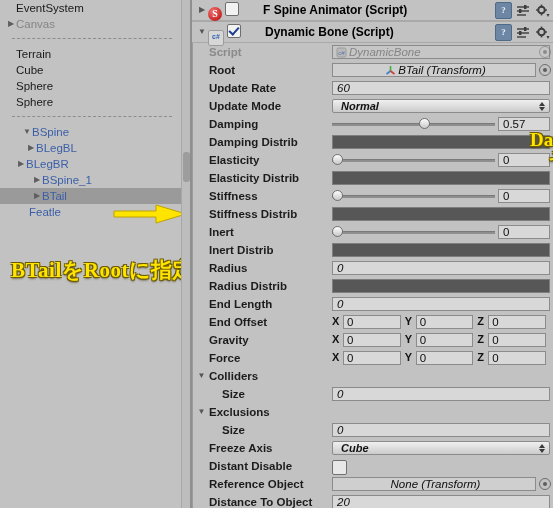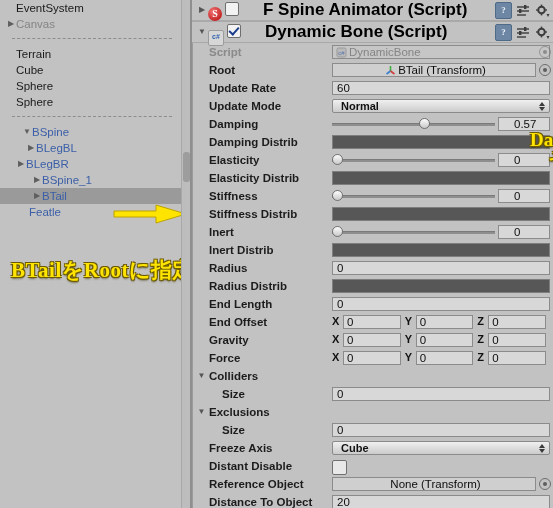--- a/index.html
+++ b/index.html
@@ -104,21 +104,21 @@
   }
   .chk{
     display:inline-block;width:12px;height:12px;vertical-align:-2px;
     background:#f2f2f2;border:1px solid #6e6e6e;border-radius:2px;
     margin-right:4px;position:relative;
   }
   .chk.on::after{
     content:"";position:absolute;left:3px;top:0px;width:4px;height:8px;
     border:solid #1b3c8c;border-width:0 2px 2px 0;transform:rotate(42deg);
   }
-  .ch-title{font-weight:bold;font-size:17px;vertical-align:top;padding-left:20px;}
+  .ch-title{font-weight:bold;font-size:12px;vertical-align:top;padding-left:20px;}
   .ch-tools{
     position:absolute;right:3px;top:2px;display:flex;gap:4px;align-items:center;
   }
   .tool{width:15px;height:15px;position:relative;}
   .t-help{
     background:#7a90ab;border:1px solid #5d7siemens;border:1px solid #5d7a96;border-radius:2px;
     color:#eaf2f8;font-size:9px;font-weight:bold;text-align:center;line-height:13px;
     font-family:"Liberation Serif",serif;
   }
 
@@ -129,21 +129,21 @@
   .plabel{
     position:absolute;left:17px;top:0;font-weight:bold;font-size:11.5px;color:#1c1c1c;
   }
   .plabel.indent{left:30px;}
   .plabel.dim{color:#8a8a8a;font-weight:bold;}
   .pfold{
     position:absolute;left:4px;top:0;width:11px;text-align:center;
     color:#555;font-size:8px;
   }
   .field{
-    position:absolute;left:140px;right:3px;top:2px;height:14px;
+    position:absolute;left:140px;right:3px;top:2px;height:14px;font-style:italic;
   }
   .field.withpick{right:17px;text-align:center;}
   .txtfield{
     position:absolute;inset:0;
     background:#d8d8d8;border:1px solid #8b8b8b;
     font-size:11.5px;line-height:13px;padding-left:4px;
     color:#0d0d0d;box-sizing:border-box;overflow:hidden;
   }
   .objfield{
     position:absolute;inset:0;
@@ -192,21 +192,21 @@
     background:#8e8e8e;border-top:1px solid #7a7a7a;
   }
   .sknob{
     position:absolute;top:1px;width:11px;height:11px;border-radius:50%;
     background:linear-gradient(#fdfdfd,#c9c9c9);border:1px solid #707070;
     box-sizing:border-box;
   }
   .svalue{
     position:absolute;right:3px;top:2px;width:52px;height:14px;
     background:#d8d8d8;border:1px solid #8b8b8b;box-sizing:border-box;
-    font-size:11.5px;line-height:13px;padding-left:15px;color:#0d0d0d;
+    font-size:11.5px;line-height:13px;padding-left:4px;color:#0d0d0d;
   }
 
   
   .vec{position:absolute;left:140px;right:3px;top:2px;height:14px;}
   .vcell{position:absolute;top:0;height:14px;}
   .vaxis{
     position:absolute;left:0;top:0;width:11px;font-weight:bold;font-size:11px;
     line-height:13px;color:#111;
   }
   .vin{

